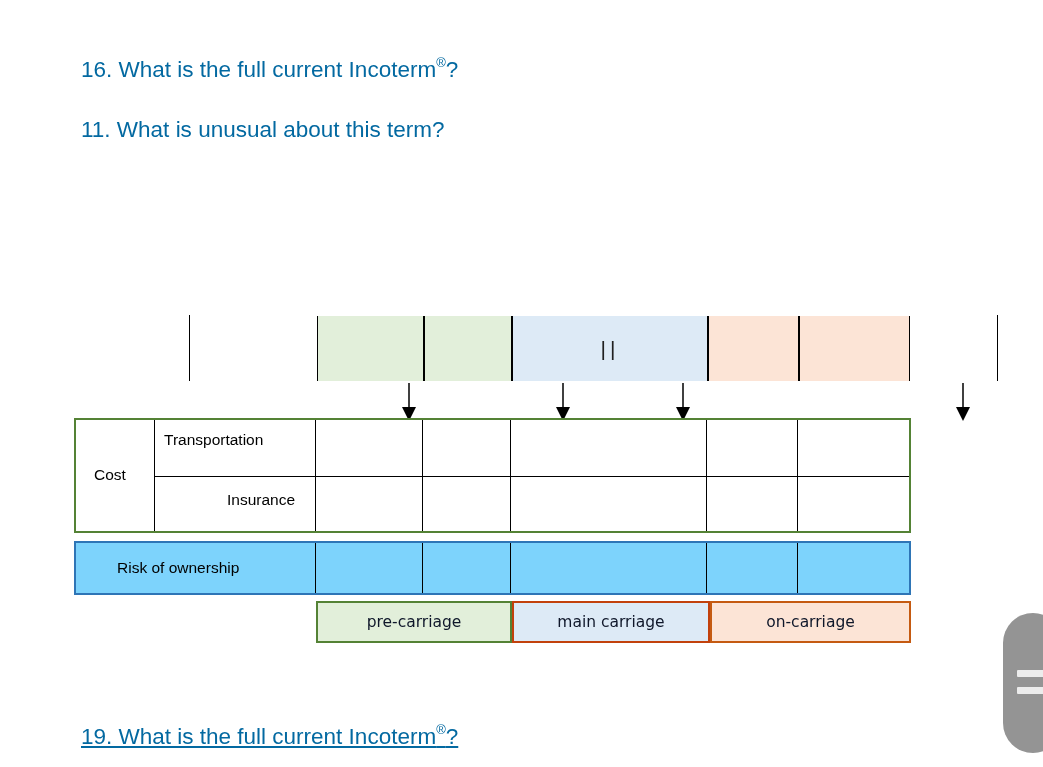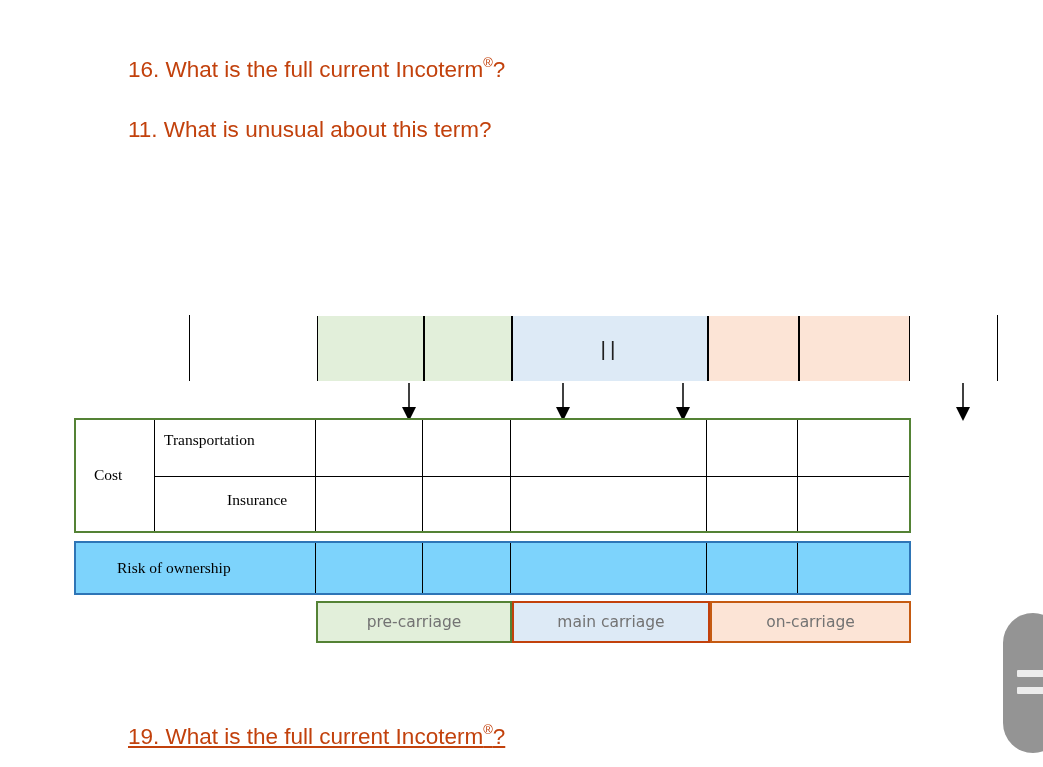--- a/index.html
+++ b/index.html
@@ -15,23 +15,22 @@
     font-family: "Liberation Sans", sans-serif;
     color: #000000;
   }
 
   
   .question {
     position: absolute;
     font-family: "Liberation Sans", sans-serif;
     font-size: 22.5px;
     line-height: 40px;
-    color: #c2410c;
+    color: #0369a1;
     white-space: pre-wrap;
-    margin-left: 47px;
   }
   .reg {
     font-size: 13px;
     vertical-align: 10px;
     letter-spacing: 0;
   }
 
   #q16 { left: 81px; top: 43px; }
   #q17 { left: 81px; top: 110px; }
   #q18 { left: 81px; top: 209px; width: 930px; }
@@ -118,42 +117,42 @@
     border-left: 1.4px solid #000;
   }
   .hline {
     position: absolute;
     height: 0;
     border-top: 1.4px solid #000;
   }
 
   .cell-label {
     position: absolute;
-    font-family: Liberation Serif, serif;
+    font-family: Liberation Sans, sans-serif;
     font-size: 15.5px;
     color: #000000;
     white-space: nowrap;
   }
   .lbl-cost  { left: 18px;  top: 46px; }
   .lbl-trans { left: 88px;  top: 11px; }
   .lbl-ins   { left: 107px; top: 71px; margin-left: 44px; }
   .lbl-risk  { left: 41px;  top: 16px; }
 
   
   .carriage {
     position: absolute;
     top: 601px;
     height: 42px;
     box-sizing: border-box;
     display: flex;
     align-items: center;
     justify-content: center;
     font-family: "DejaVu Sans", sans-serif;
     font-size: 15.5px;
-    color: #737373;
+    color: #0f172a;
   }
   .car-pre  { background: #E2EFDA; border: 2px solid #548235; }
   .car-main { background: #DDEAF6; border: 2px solid #c2410c; }
   .car-on   { background: #FCE4D6; border: 2px solid #C55A11; }
 
   
   #drag-handle {
     position: absolute;
     left: 1003px;
     top: 613px;

